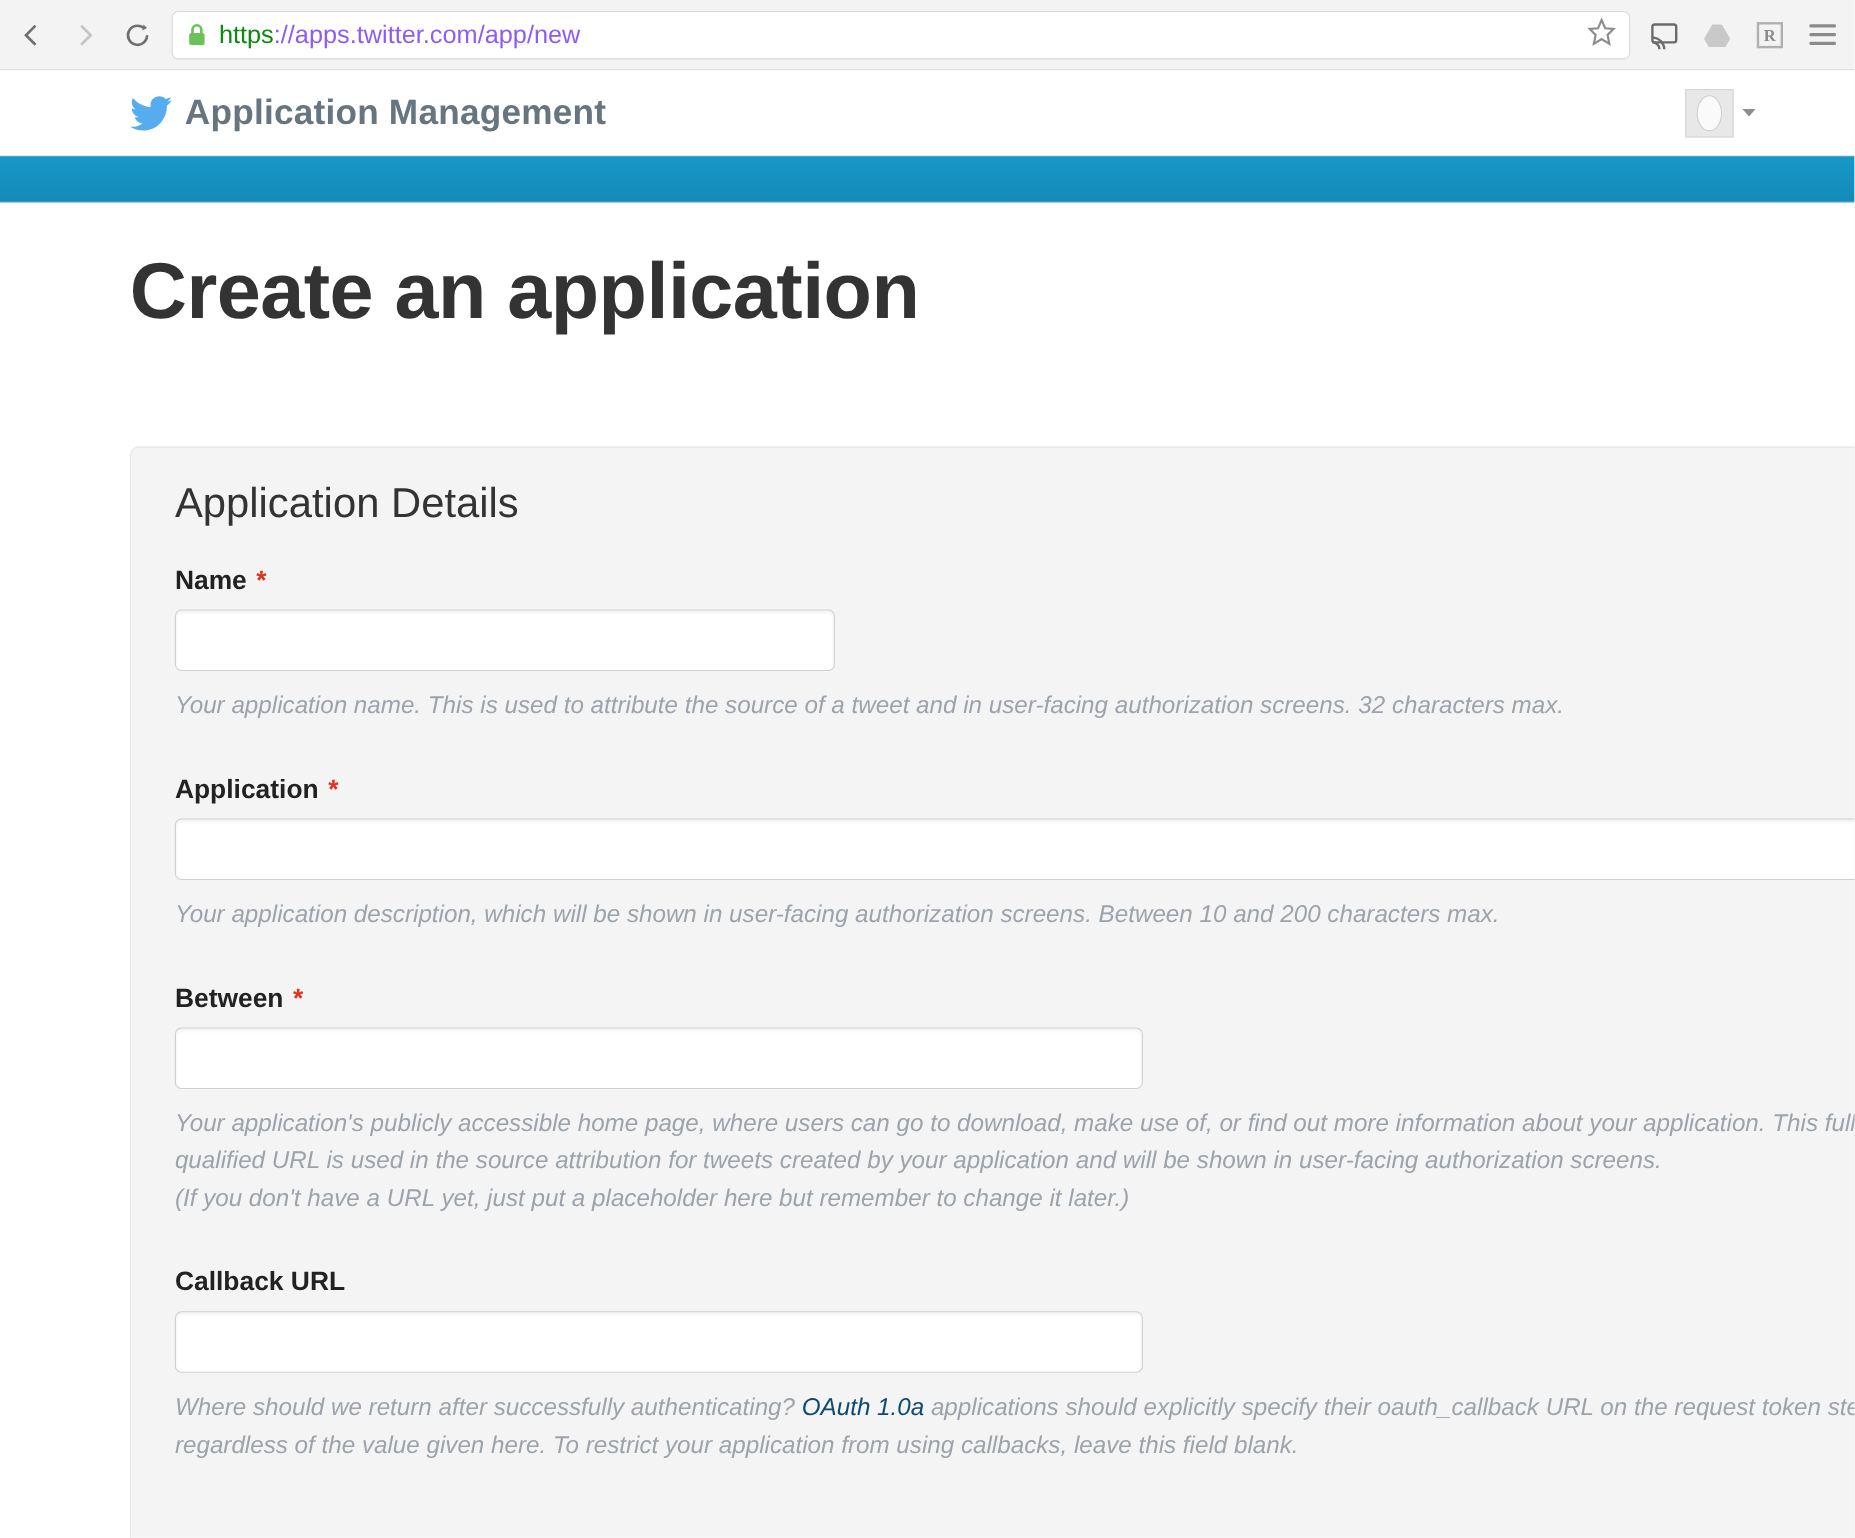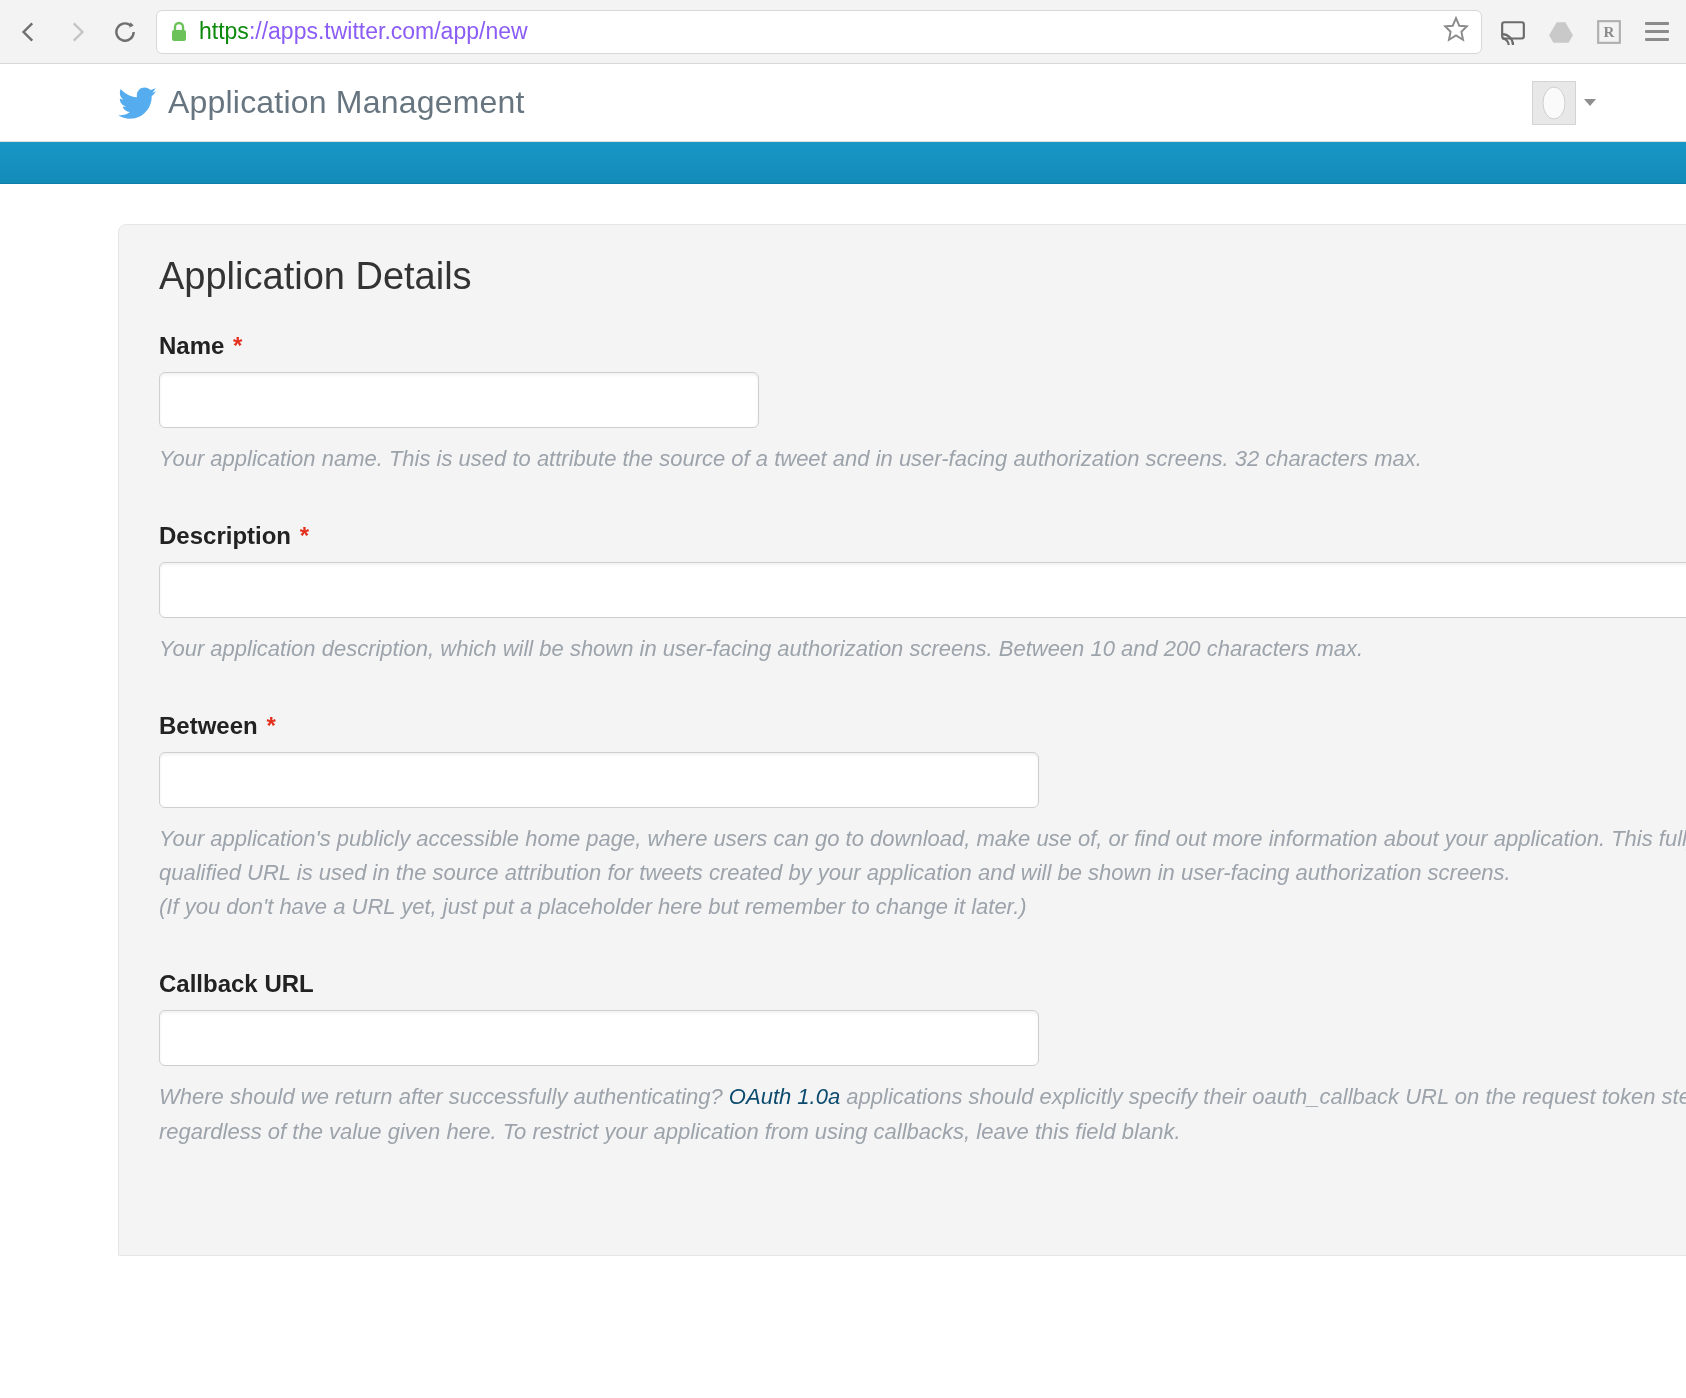--- a/index.html
+++ b/index.html
@@ -60,21 +60,21 @@
     border-bottom: 1px solid #e0e0e0;
     background: #fff;
     display: flex;
     align-items: center;
     padding: 0 0 0 118px;
   }
   .twitter-bird { width: 40px; height: 40px; color: #55acee; margin-right: 10px; }
   .twitter-bird svg { width: 100%; height: 100%; fill: currentColor; }
   .site-title {
     font-size: 32px;
-    font-weight: 400;
+    font-weight: 700;
     color: #66757f;
     letter-spacing: .2px;
   }
   .header-spacer { flex: 1; }
   .user-menu {
     display: flex; align-items: center; gap: 8px;
     margin-right: 90px;
   }
   .avatar {
     width: 44px; height: 44px;
@@ -232,36 +232,37 @@
           <ellipse cx="15" cy="18" rx="11" ry="16"></ellipse>
         </svg>
     </span>
     <span class="caret-down"></span>
   </div>
 </div>
 
 <div class="blue-bar"></div>
 
 <div class="page">
+  <h1 class="page-title">Create an application</h1>
 
   <div class="panel">
     <h2 class="panel-title">Application Details</h2>
 
     <div class="field">
       <div class="field-label">
         <span>Name</span>
         <span class="req">*</span>
       </div>
       <input type="text" class="text-input w-name" value="" style="">
       <div class="help">Your application name. This is used to attribute the source of a tweet and in user-facing authorization screens. 32 characters max.</div>
     </div>
 
     <div class="field">
       <div class="field-label">
-        <span>Description</span>
+        <span>Application</span>
         <span class="req">*</span>
       </div>
       <input type="text" class="text-input w-desc" value="" style="">
       <div class="help">Your application description, which will be shown in user-facing authorization screens. Between 10 and 200 characters max.</div>
     </div>
 
     <div class="field">
       <div class="field-label">
         <span>Between</span>
         <span class="req">*</span>

